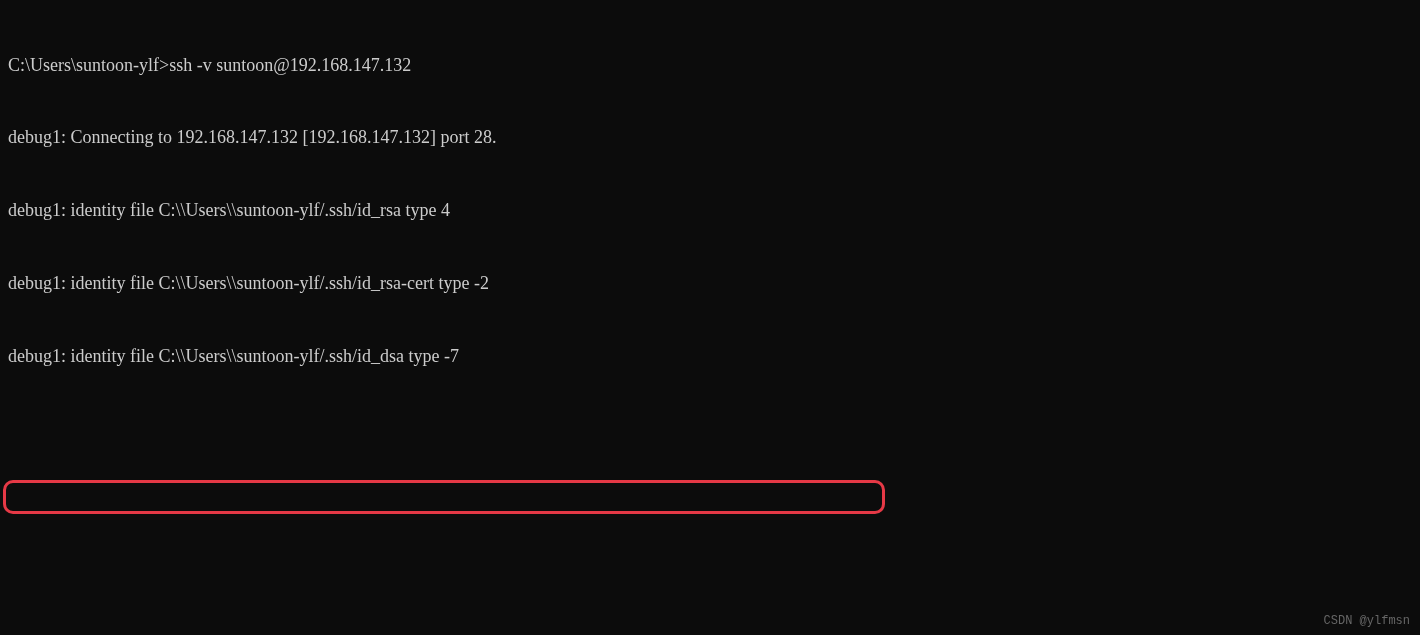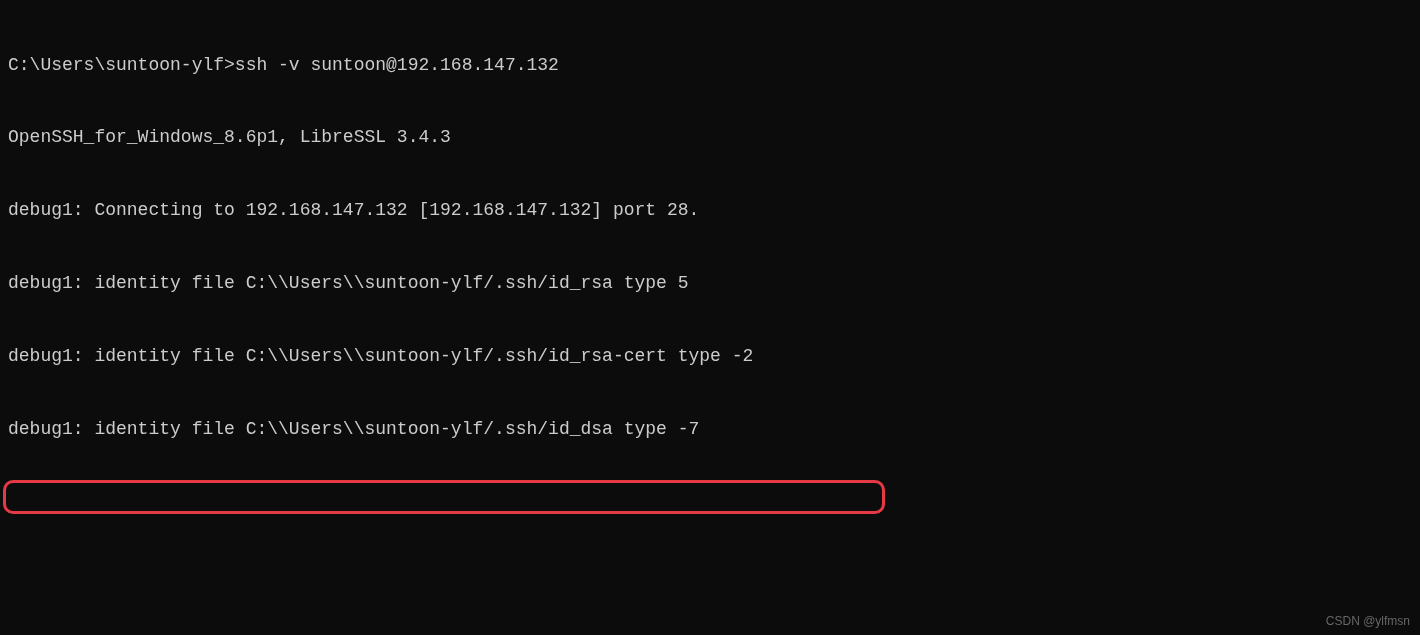--- a/index.html
+++ b/index.html
@@ -17,48 +17,48 @@
       width: 1420px;
       height: 635px;
       overflow: hidden;
       position: relative;
     }
     .terminal {
       white-space: pre;
     }
     .line {
       display: block;
+      font-family: Liberation Serif, serif;
     }
     .highlight-box {
       position: absolute;
       border: 3px solid #e63946;
       border-radius: 10px;
       pointer-events: none;
       left: 3px;
       top: 480px;
       width: 882px;
       height: 34px;
     }
     .watermark {
       position: absolute;
       bottom: 6px;
       right: 10px;
       color: #666666;
       font-size: 12px;
-      font-family: Liberation Sans, sans-serif;
+      font-family: Liberation Mono, monospace;
     }
   </style>
 </head>
 <body>
 
 <div class="terminal">
   <span class="line">C:\Users\suntoon-ylf&gt;ssh -v suntoon@192.168.147.132</span>
-  <span class="line">OpenSSH_for_Windows_8.6p1, LibreSSL 3.4.3</span>
   <span class="line">debug1: Connecting to 192.168.147.132 [192.168.147.132] port 28.</span>
-  <span class="line">debug1: identity file C:\\Users\\suntoon-ylf/.ssh/id_rsa type 5</span>
+  <span class="line">debug1: identity file C:\\Users\\suntoon-ylf/.ssh/id_rsa type 4</span>
   <span class="line">debug1: identity file C:\\Users\\suntoon-ylf/.ssh/id_rsa-cert type -2</span>
   <span class="line">debug1: identity file C:\\Users\\suntoon-ylf/.ssh/id_dsa type -7</span>
   
   
   
   
   
   
   
   

